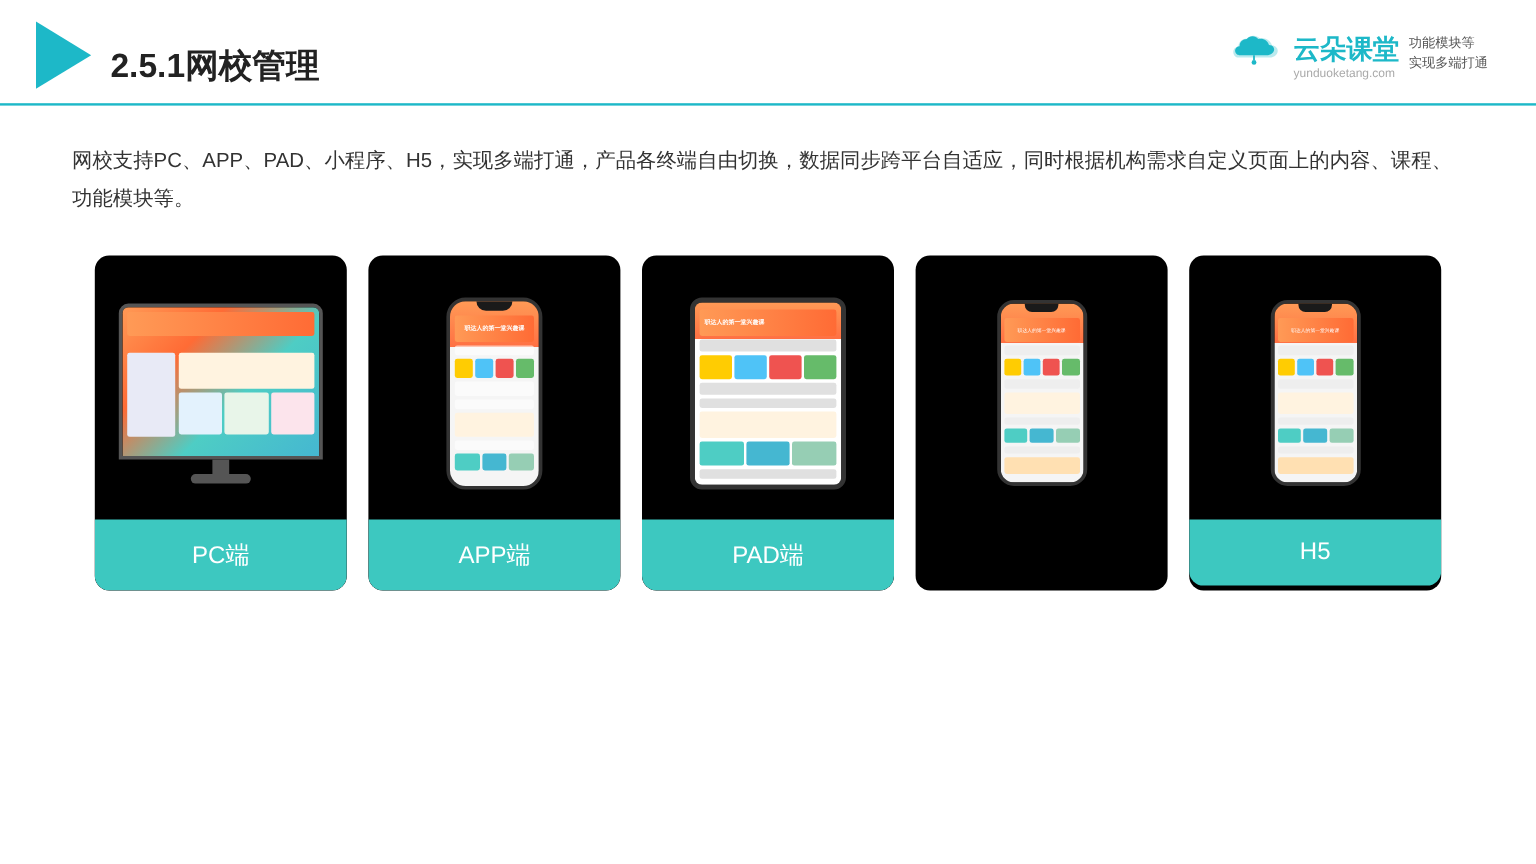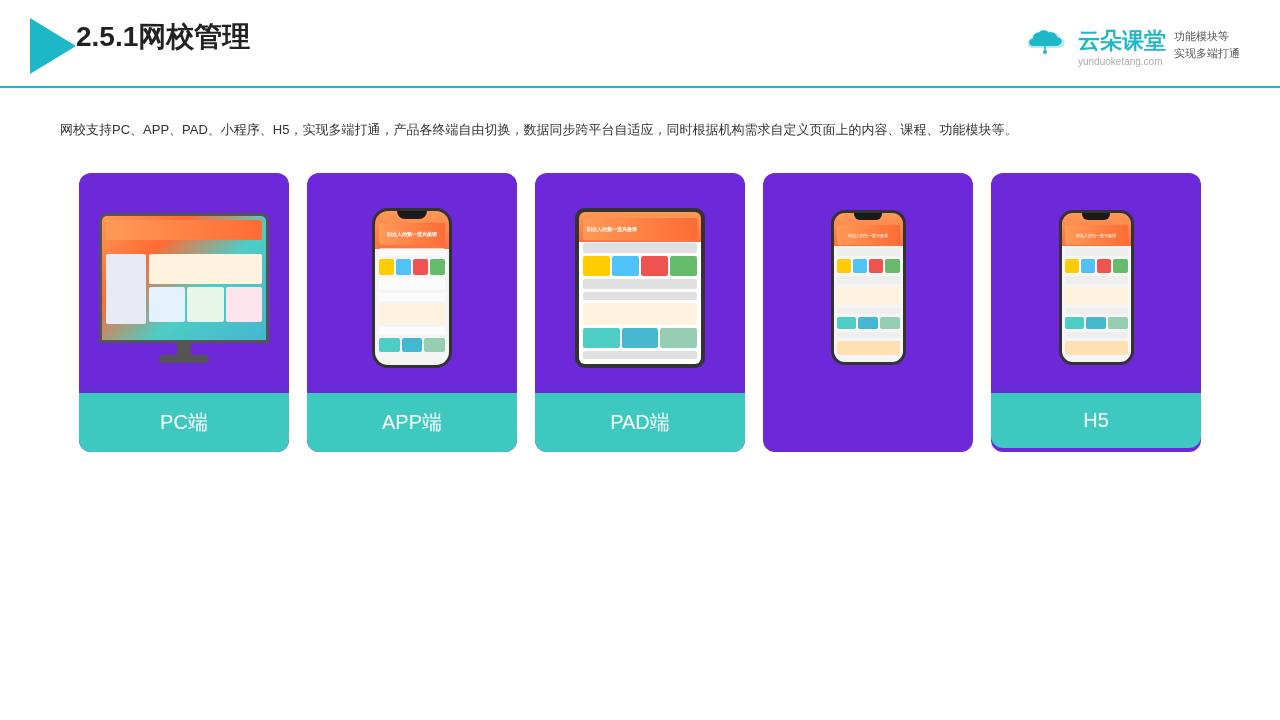--- a/index.html
+++ b/index.html
@@ -14,21 +14,22 @@
     
     .header {
       display: flex;
       align-items: center;
       justify-content: space-between;
       padding: 18px 40px 12px 30px;
       border-bottom: 2px solid #1db8c8;
     }
     .header-left {
       display: flex;
-      align-items: flex-start;
+      align-items: flex-end;
+      gap: 16px;
     }
     .play-icon {
       width: 0;
       height: 0;
       border-top: 28px solid transparent;
       border-bottom: 28px solid transparent;
       border-left: 46px solid #1db8c8;
     }
     .page-title {
       font-size: 28px;
@@ -38,35 +39,35 @@
     .cloud-icon-svg {
       width: 50px;
       height: 32px;
     }
 
     
     .content {
       padding: 30px 60px 20px 60px;
     }
     .description {
-      font-size: 13px;
+      font-size: 17px;
       color: #333;
       line-height: 1.9;
       margin-bottom: 30px;
     }
 
     
     .cards-container {
       display: flex;
       gap: 18px;
       justify-content: center;
       margin-top: 10px;
     }
     .card {
-      background: #6d28d9;
+      background: #000000;
       border-radius: 12px;
       width: 210px;
       display: flex;
       flex-direction: column;
       align-items: center;
       overflow: hidden;
       flex-shrink: 0;
     }
     .card-image-area {
       width: 100%;

